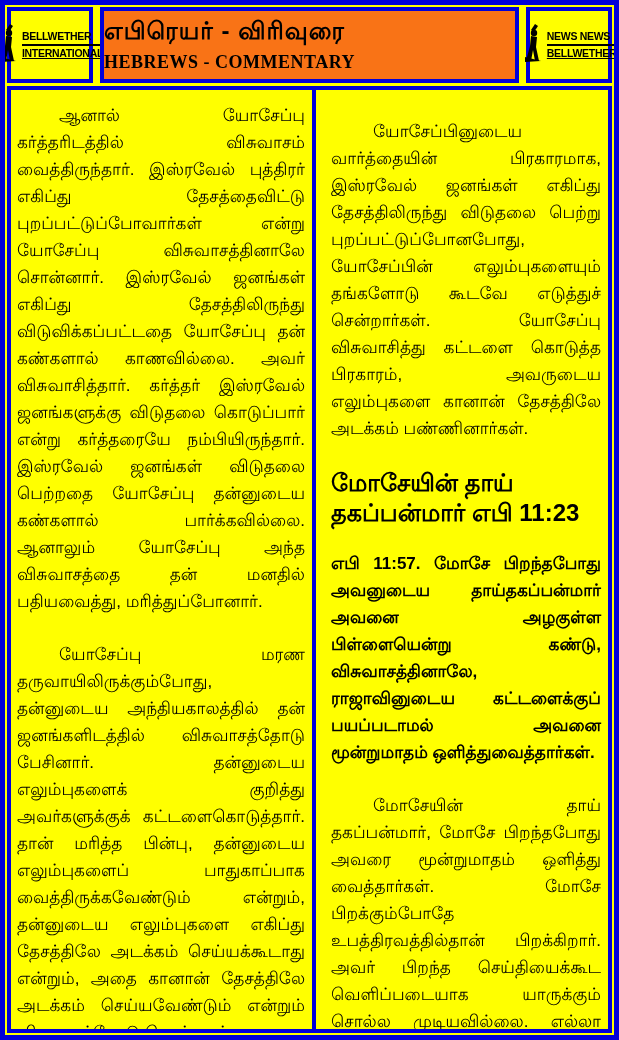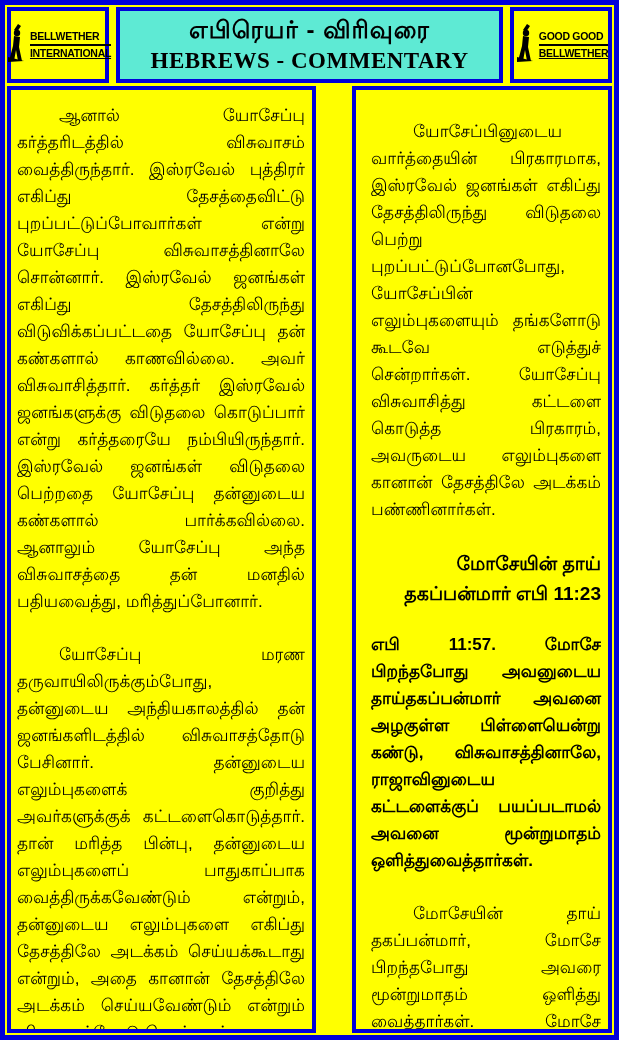--- a/index.html
+++ b/index.html
@@ -21,21 +21,21 @@
 
   
   .header {
     display: flex;
     gap: 7px;
     height: 76px;
     flex: 0 0 auto;
     margin-bottom: 3px;
   }
   .logo-box {
-    width: 102px;
+    width: 86px;
     flex: 0 0 auto;
     border: 4px solid #0000D9;
     background: #FFFF00;
     display: flex;
     align-items: center;
     justify-content: center;
     gap: 3px;
     padding: 20px;
   }
   .logo-figure { flex: 0 0 auto; }
@@ -47,45 +47,43 @@
     letter-spacing: -0.3px;
     line-height: 1.25;
     white-space: nowrap;
   }
   .logo-text .l1 { border-bottom: 2px solid #000; padding-bottom: 1px; }
   .logo-text .l2 { padding-top: 1px; text-decoration: underline; }
 
   .title-box {
     flex: 1 1 auto;
     border: 4px solid #0000D9;
-    background: #5eead4;
+    background: #f97316;
     display: flex;
     flex-direction: column;
-    align-items: center;
     justify-content: space-evenly;
     padding: 3px 0;
   }
   .title-tamil {
     font-size: 24px;
     font-weight: bold;
     letter-spacing: 1px;
   }
   .title-english {
     font-family: "Liberation Serif", "DejaVu Serif", serif;
-    font-size: 23px;
+    font-size: 18px;
     font-weight: bold;
     letter-spacing: 0.5px;
   }
 
   
   .columns {
     flex: 1 1 auto;
     display: flex;
     min-height: 0;
-    gap: 40px;
   }
   .col {
     border: 4px solid #0000D9;
     background: #FFFF00;
     overflow: hidden;
     font-size: 17px;
     line-height: 27px;
     text-align: justify;
   }
   .col-left  { flex: 0 0 309px; padding: 12px 7px 6px 6px; }
@@ -93,23 +91,23 @@
 
   .para {
     text-indent: 42px;
     margin: 0 0 26px 0;
   }
   .para.no-indent { text-indent: 0; }
   .para.bold { font-weight: bold; }
 
   .section-heading {
     font-weight: bold;
-    font-size: 19px;
+    font-size: 24px;
     line-height: 30px;
-    text-align: right;
+    text-align: left;
     margin: 4px 0 22px 0;
   }
 </style>
 </head>
 <body>
 
 <div class="page">
 
   <div class="header">
 
@@ -140,21 +138,21 @@
         <svg width="22" height="40" viewBox="0 0 22 40" aria-hidden="true">
           <g fill="#000">
             <path d="M13 1 L16 3 L12 9 L9 7 Z"></path>
             <circle cx="12" cy="10" r="3.2"></circle>
             <path d="M9 13 L15 14 L14 24 L17 38 L13 38 L11 27 L9 38 L4 38 L8 23 Z"></path>
             <path d="M3 34 L19 38 L3 39 Z"></path>
           </g>
         </svg>
       </span>
       <span class="logo-text">
-        <span class="l1">GOOD GOOD</span>
+        <span class="l1">NEWS NEWS</span>
         <span class="l2">BELLWETHER</span>
       </span>
     </div>
 
   </div>
 
   <div class="columns">
 
     <div class="col col-left">
       <p class="para">ஆனால் யோசேப்பு கர்த்தரிடத்தில் விசுவாசம் வைத்திருந்தார். இஸ்ரவேல் புத்திரர் எகிப்து தேசத்தைவிட்டு புறப்பட்டுப்போவார்கள் என்று யோசேப்பு விசுவாசத்தினாலே சொன்னார். இஸ்ரவேல் ஜனங்கள் எகிப்து தேசத்திலிருந்து விடுவிக்கப்பட்டதை யோசேப்பு தன் கண்களால் காணவில்லை. அவர் விசுவாசித்தார். கர்த்தர் இஸ்ரவேல் ஜனங்களுக்கு விடுதலை கொடுப்பார் என்று கர்த்தரையே நம்பியிருந்தார். இஸ்ரவேல் ஜனங்கள் விடுதலை பெற்றதை யோசேப்பு தன்னுடைய கண்களால் பார்க்கவில்லை. ஆனாலும் யோசேப்பு அந்த விசுவாசத்தை தன் மனதில் பதியவைத்து, மரித்துப்போனார்.</p>

